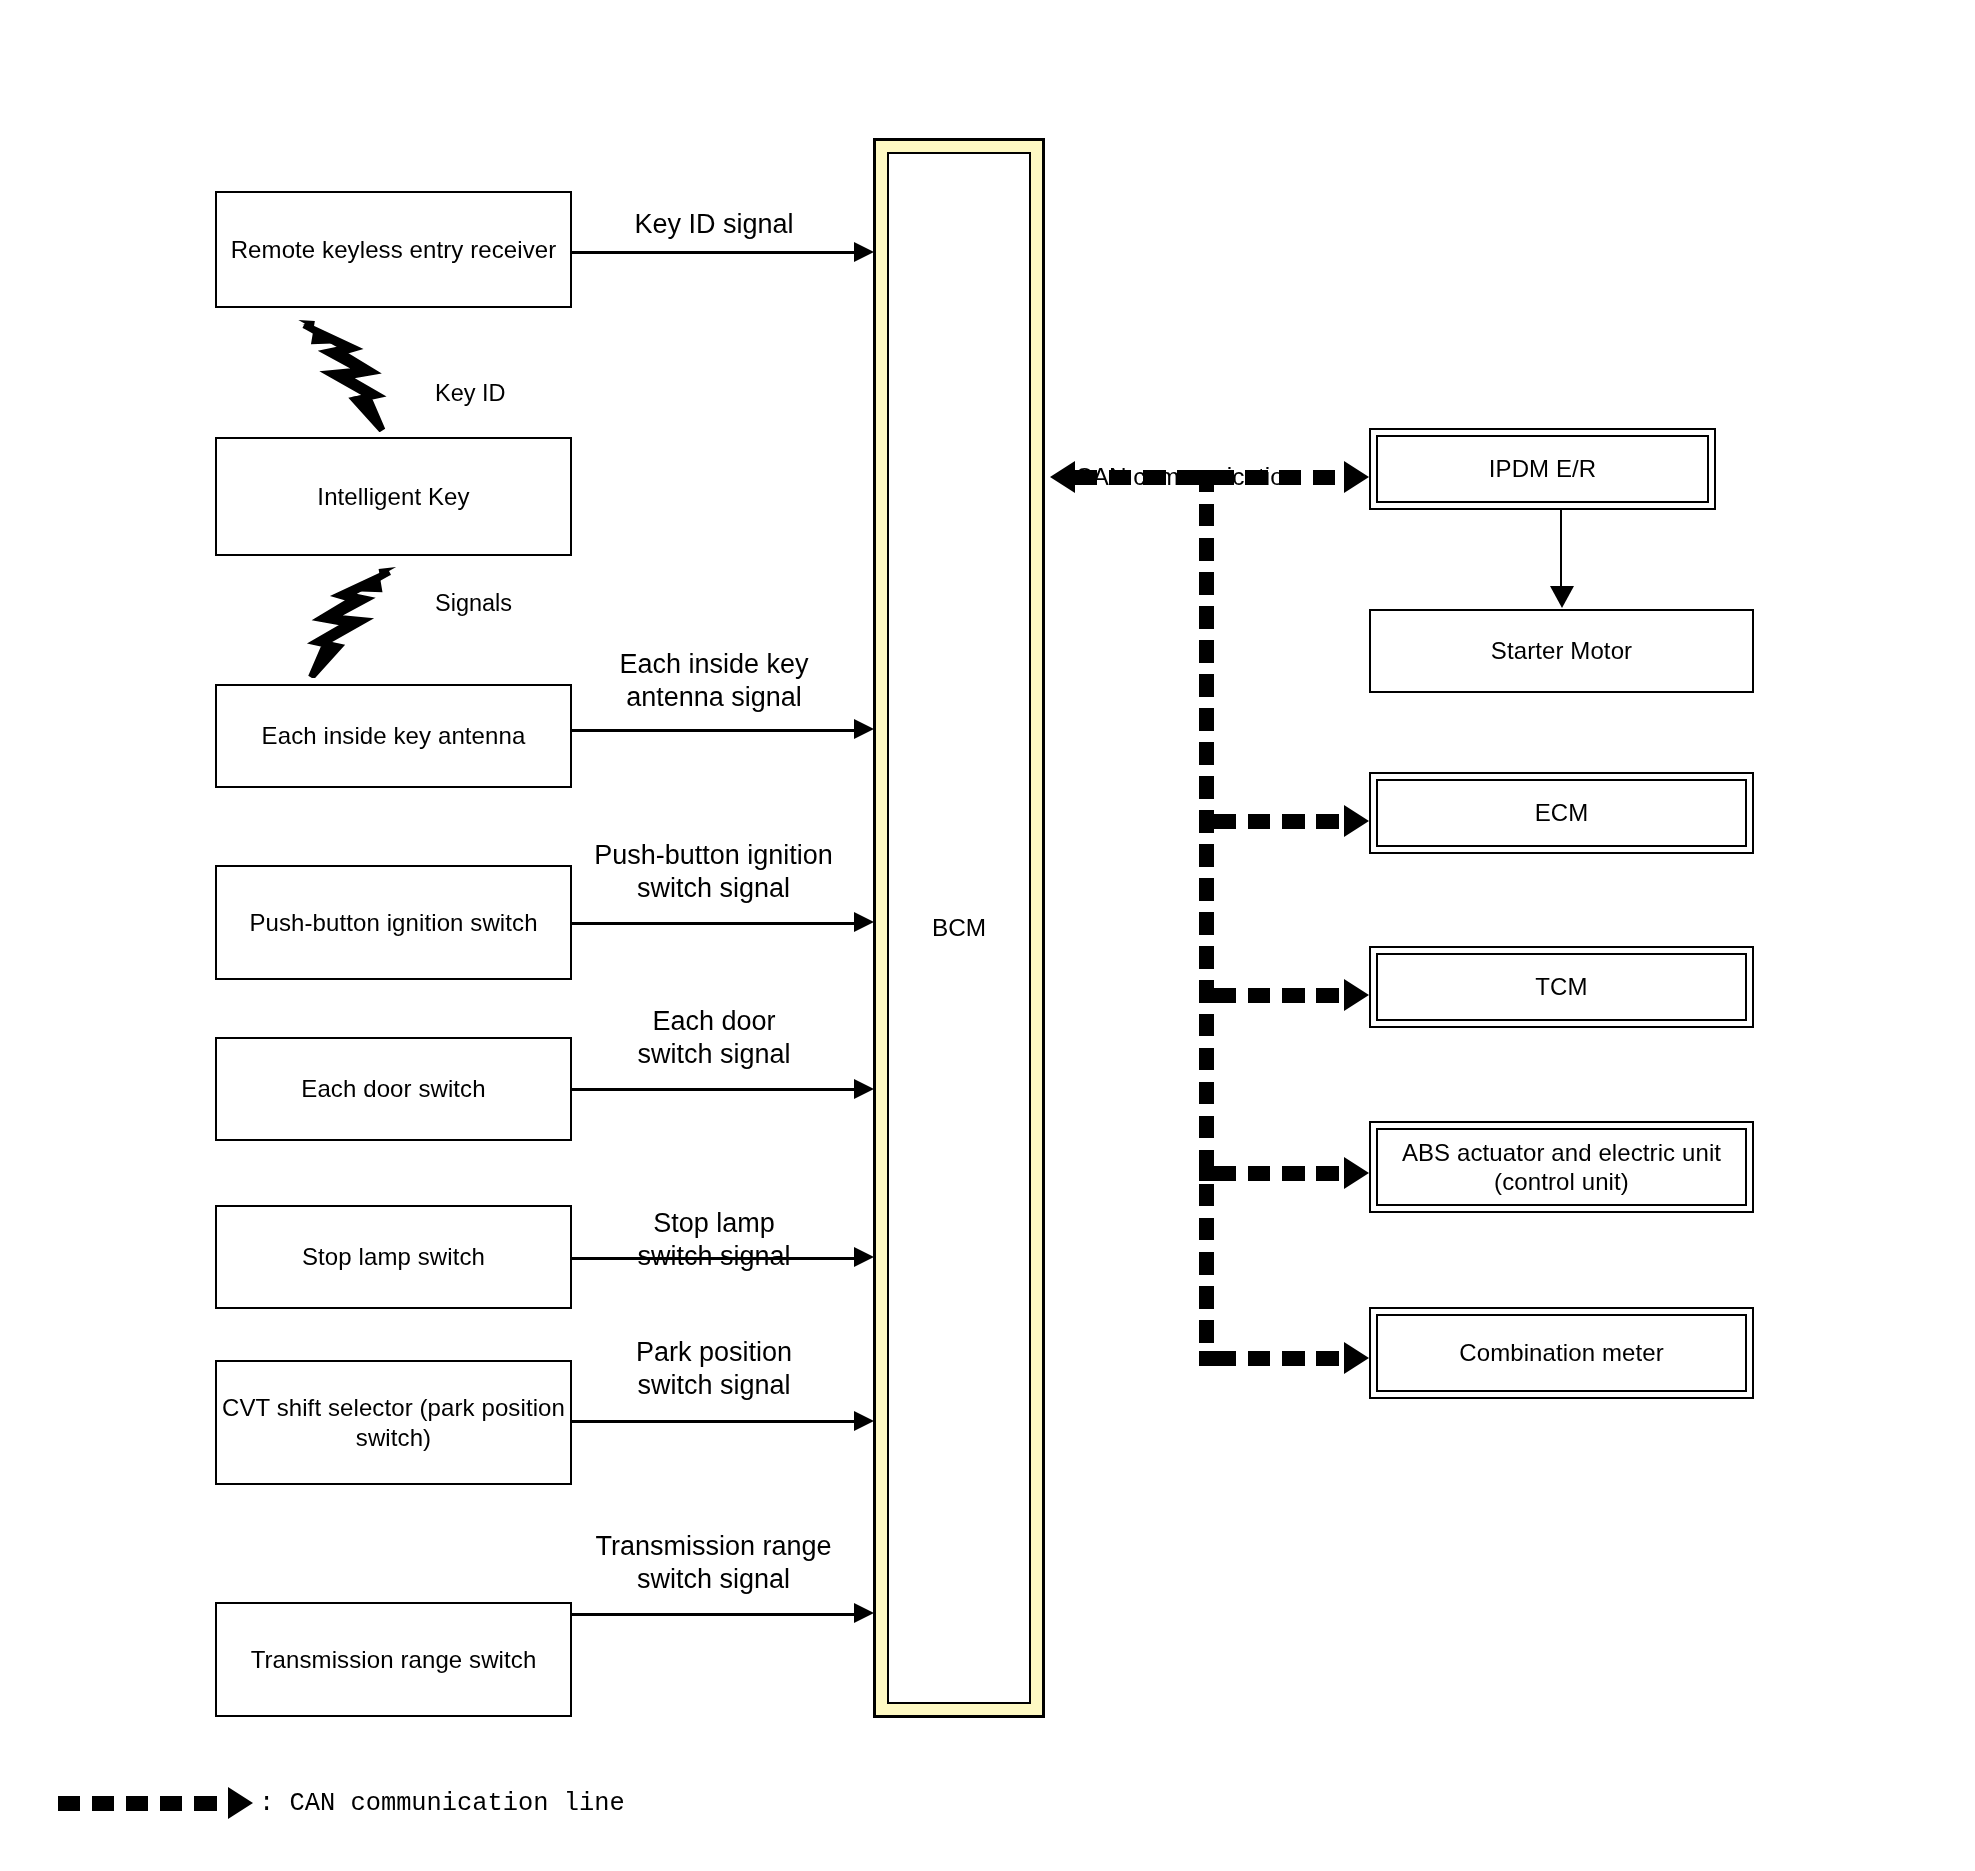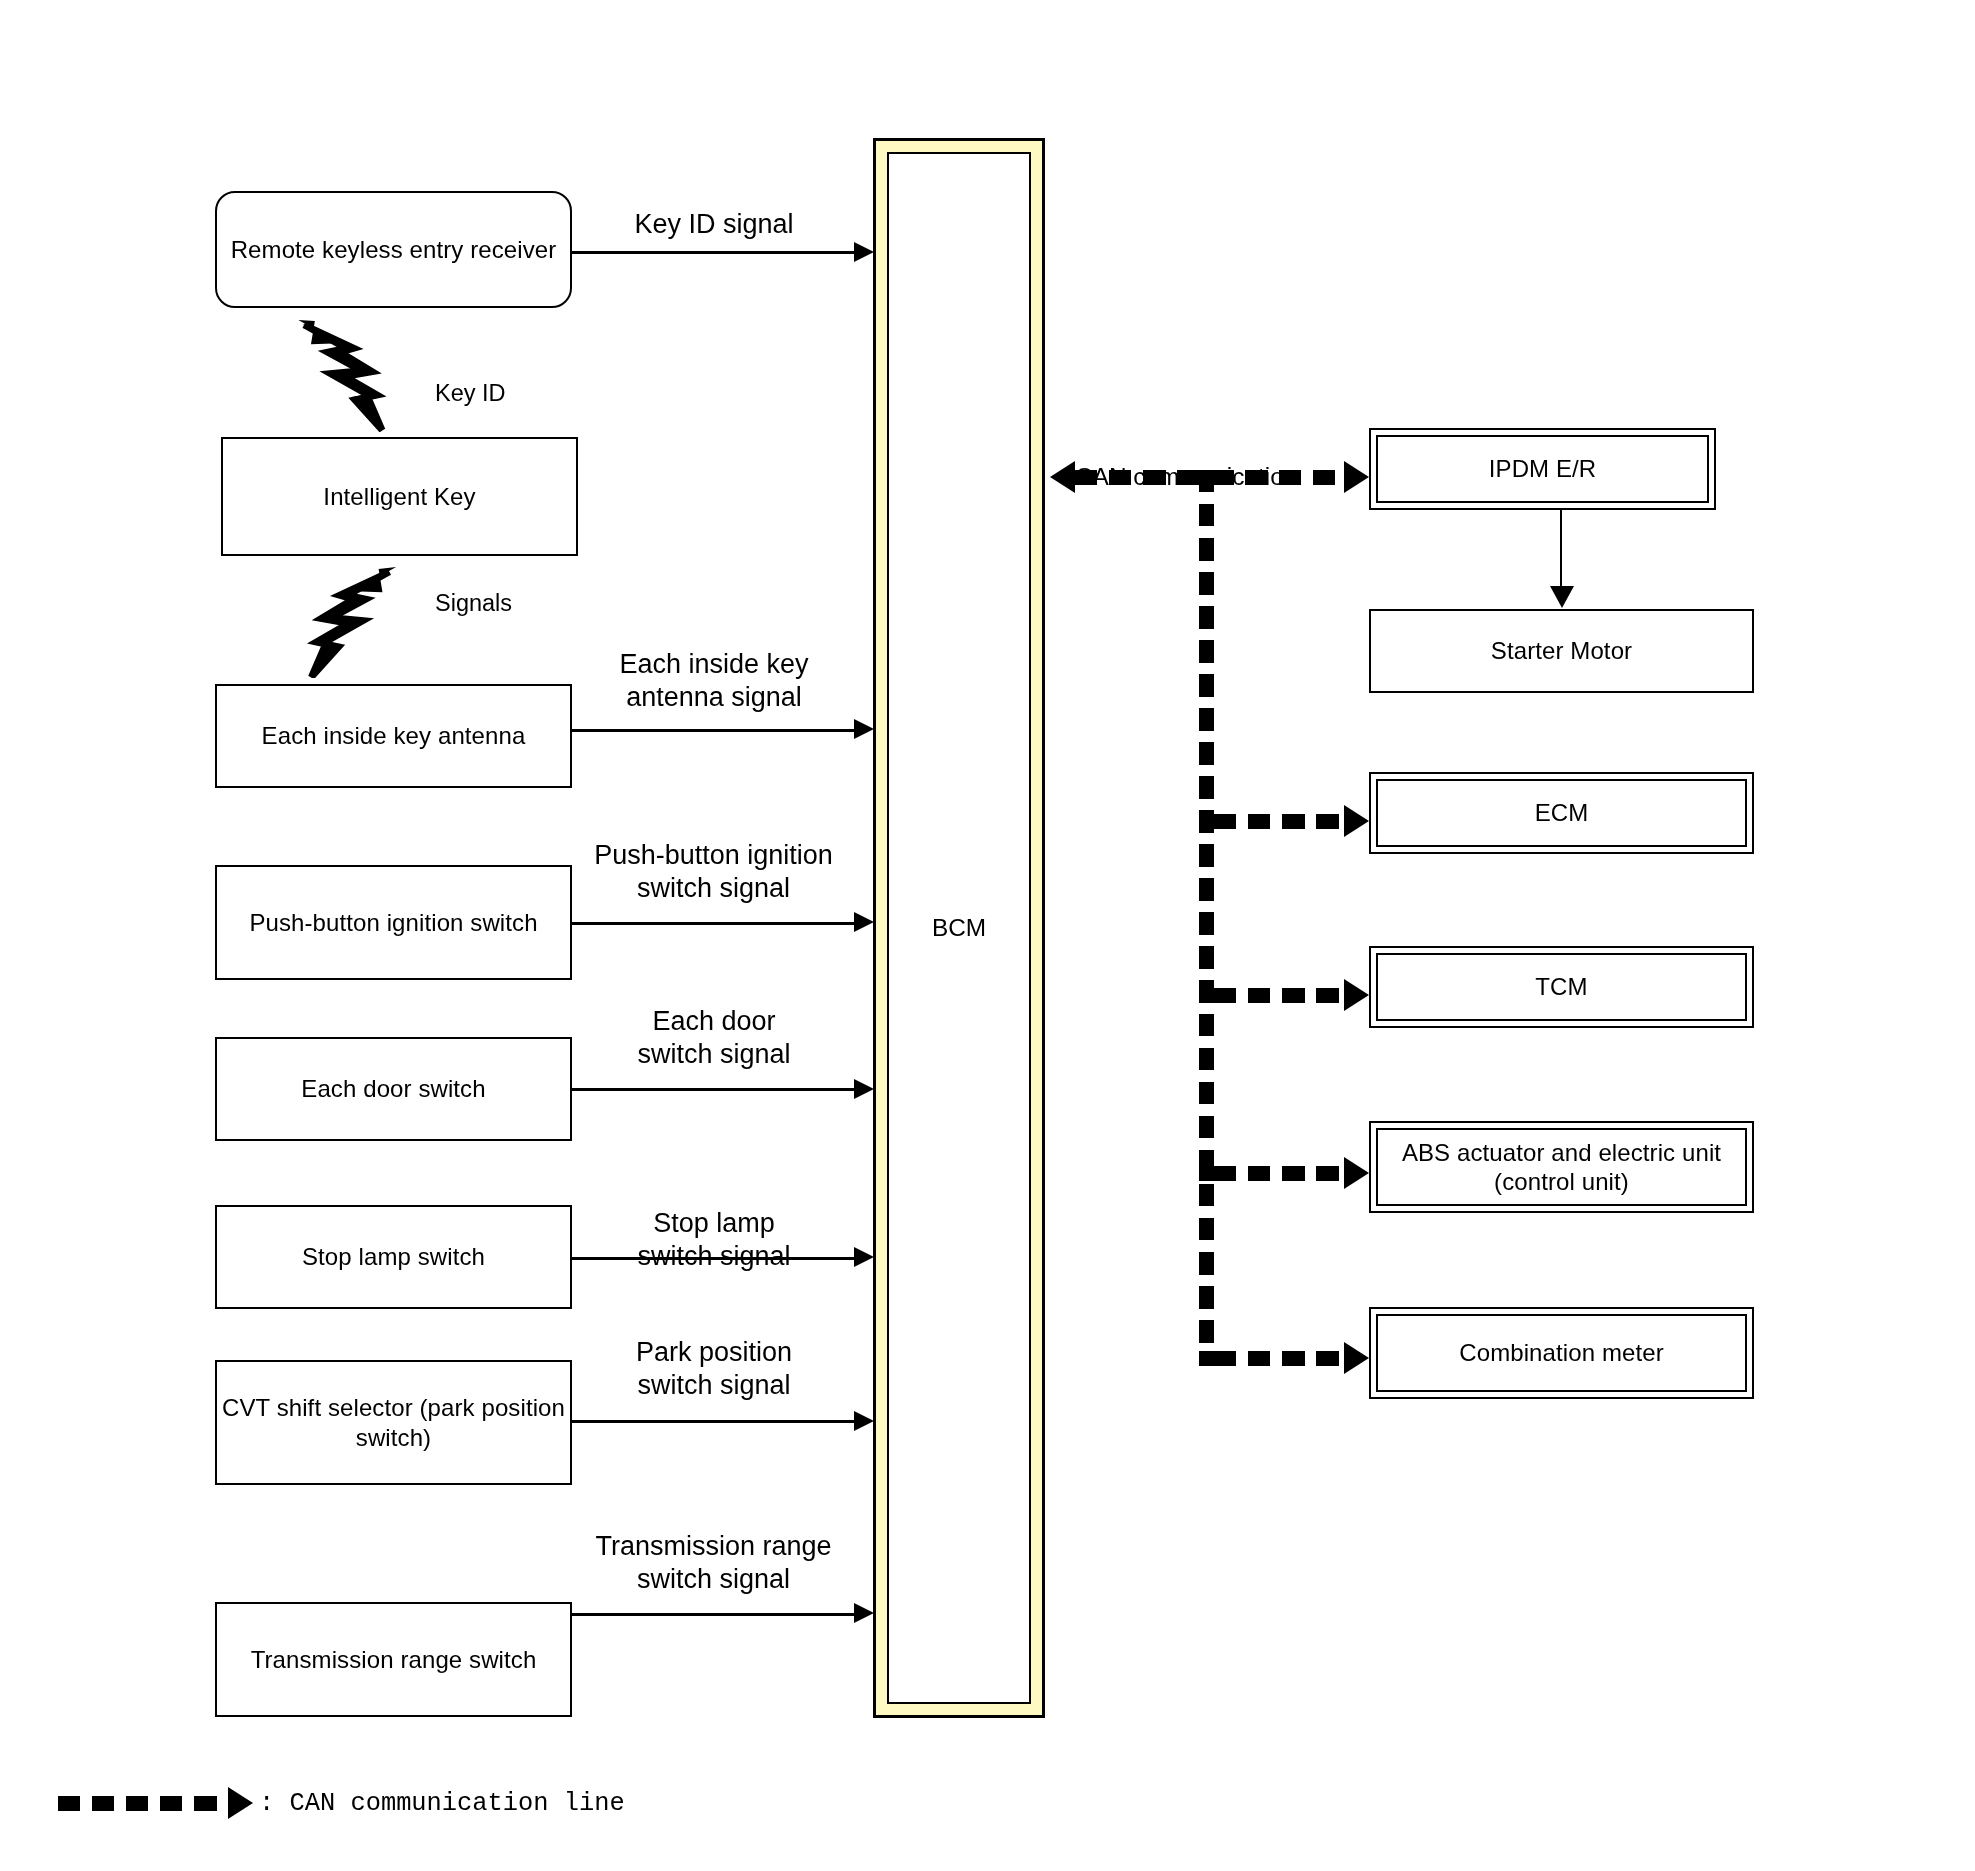--- a/index.html
+++ b/index.html
@@ -148,25 +148,25 @@
     position: absolute;
     font-size: 25.4px;
     line-height: 1;
   }
 </style>
 </head>
 <body>
 
 <div id="stage">
 
-  <div class="box" style="left:215px; top:191px; width:357px; height:117px;border-radius:20px;">
+  <div class="box" style="left:215px; top:191px; width:357px; height:117px;">
     <span class="lbl">Remote keyless entry receiver</span>
   </div>
 
-  <div class="box" style="left:215px; top:437px; width:357px; height:119px;margin-left:6px;">
+  <div class="box" style="left:215px; top:437px; width:357px; height:119px;">
     <span class="lbl">Intelligent Key</span>
   </div>
 
   <div class="box" style="left:215px; top:684px; width:357px; height:104px;">
     <span class="lbl">Each inside key antenna</span>
   </div>
 
   <div class="box" style="left:215px; top:865px; width:357px; height:115px;">
     <span class="lbl">Push-button ignition switch</span>
   </div>

